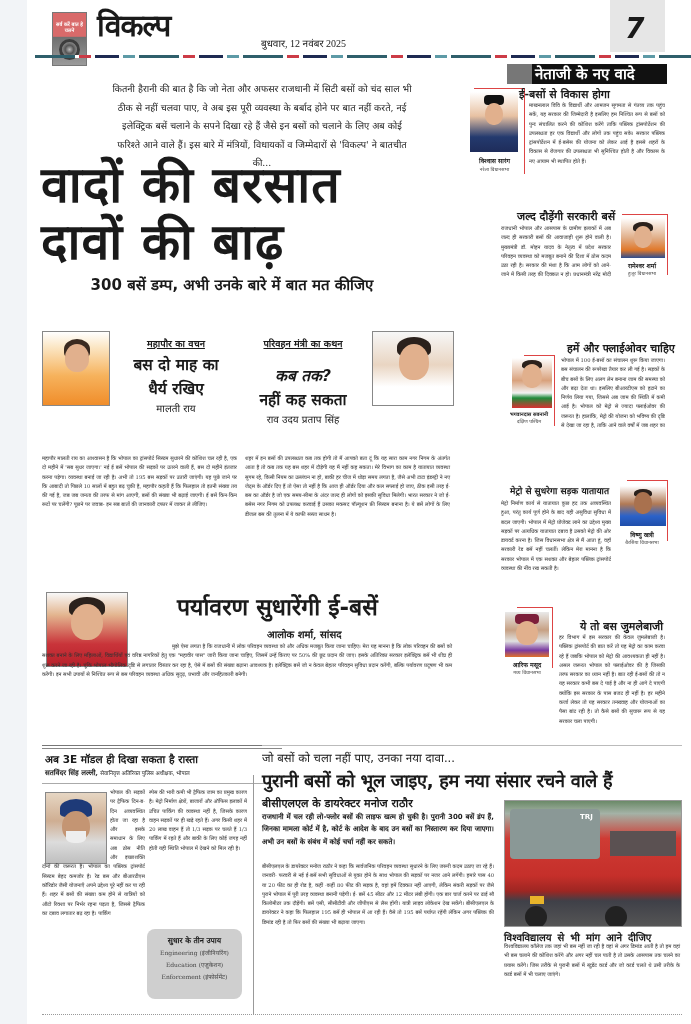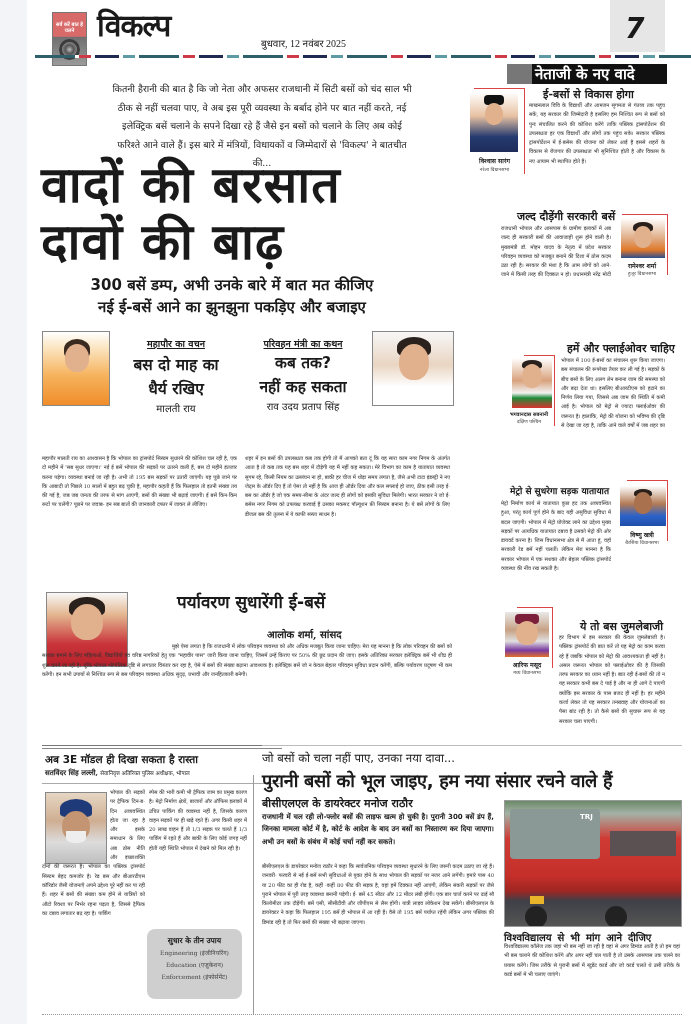--- a/index.html
+++ b/index.html
@@ -32,21 +32,21 @@
   
   .sbhead{left:480px;top:64px;width:160px;height:20px;background:#111;}
   .sbhead-grey{left:480px;top:64px;width:25px;height:20px;background:#777;}
   .sbhead-t{left:508px;top:63px;font-size:15px;color:#fff;font-weight:bold;}
   .sbtitle{font-size:11px;font-weight:bold;font-family:"DejaVu Serif",serif;}
   .frame{border-top:1px solid #d44;border-right:1px solid #d44;}
   .pname{font-size:6.2px;font-weight:bold;text-align:center;font-family:"DejaVu Serif",serif;}
   .pdesg{font-size:4.8px;text-align:center;color:#444;}
   
   .ph-alok{left:19px;top:592px;width:80px;height:73px;background:linear-gradient(180deg,#f8f8f8 0,#e3b58f 30%,#c9343a 70%,#b8212b 100%);}
-  .envhead{left:150px;top:590px;font-size:17px;font-weight:bold;}
+  .envhead{left:150px;top:590px;font-size:23px;font-weight:bold;}
   .envsub{left:240px;top:627px;font-size:10px;font-weight:bold;font-family:"DejaVu Serif",serif;}
   .hr{background:#777;height:1px;}
   .dotted{border-top:1px dotted #999;}
   .box3{left:120px;top:929px;width:95px;height:70px;background:#cfcfcf;border-radius:8px;text-align:center;}
   .bus{left:477px;top:800px;width:176px;height:125px;background:linear-gradient(180deg,#6b8a68 0,#a4b2a6 10%,#cf3b34 30%,#c52f2a 60%,#9e2622 72%,#3f4048 80%,#555 100%);border:1px solid #999;overflow:hidden;}
 </style>
 </head>
 <body>
 
 <div class="page">
@@ -61,37 +61,36 @@
   <div class="abs pagenum">7</div>
   <div class="abs rule"></div>
 
   <div class="abs intro">कितनी हैरानी की बात है कि जो नेता और अफसर राजधानी में सिटी बसों को चंद साल भी ठीक से नहीं चलवा पाए, वे अब इस पूरी व्यवस्था के बर्बाद होने पर बात नहीं करते, नई इलेक्ट्रिक बसें चलाने के सपने दिखा रहे हैं जैसे इन बसों को चलाने के लिए अब कोई फरिश्ते आने वाले हैं। इस बारे में मंत्रियों, विधायकों व जिम्मेदारों से 'विकल्प' ने बातचीत की...</div>
   <div class="abs head1">
     <div>वादों की बरसात</div>
     <div>दावों की बाढ़</div>
   </div>
   <div class="abs sub1">
     <div>300 बसें डम्प, अभी उनके बारे में बात मत कीजिए</div>
-    <div>नई ई-बसें आने का झुनझुना पकड़िए और बजाइए</div>
   </div>
 
   <div class="abs photo ph-woman">
     <div class="hair" style="left:21px;top:7px;width:26px;height:20px;background:#3a2a20;"></div>
     <div class="face" style="left:22px;top:12px;width:24px;height:28px;"></div>
   </div>
   <div class="abs" style="left:88px;top:337px;width:122px;">
     <div class="qlbl">महापौर का वचन</div>
     <div class="qbig" style="margin-top:3px;">बस दो माह का</div>
     <div class="qbig">धैर्य रखिए</div>
     <div class="qname">मालती राय</div>
   </div>
 
   <div class="abs" style="left:215px;top:337px;width:122px;">
     <div class="qlbl">परिवहन मंत्री का कथन</div>
-    <div class="qbig" style="margin-top:1px;">कब तक?</div>
+    <div class="qbig" style="margin-top:14px;font-style:italic;">कब तक?</div>
     <div class="qbig">नहीं कह सकता</div>
     <div class="qname">राव उदय प्रताप सिंह</div>
   </div>
   <div class="abs photo ph-man1">
     <div class="hair" style="left:24px;top:5px;width:34px;height:20px;"></div>
     <div class="face" style="left:26px;top:12px;width:30px;height:36px;"></div>
   </div>
 
   <div class="abs tiny" style="left:15px;top:454px;width:195px;">महापौर मालती राय का आश्वासन है कि भोपाल का ट्रांसपोर्ट सिस्टम सुधारने की कोशिश चल रही है, एक दो महीने में 'सब सुधर जाएगा।' नई ई बसें भोपाल की सड़कों पर उतरने वाली हैं, बस दो महीने इंतजार करना पड़ेगा। व्यवस्था बनाई जा रही है। अभी तो 195 बस सड़कों पर उतारी जाएंगी। यह पूछे जाने पर कि आबादी तो पिछले 10 सालों में बहुत बढ़ चुकी है, महापौर कहती हैं कि फिलहाल तो इतनी संख्या तय की गई है, जब जब जनता की तरफ से मांग आएगी, बसों की संख्या भी बढ़ाई जाएगी। ई बसें किन-किन रूटों पर चलेंगी? पूछने पर जवाब- इन सब बातों की जानकारी दफ्तर में जाकर ले लीजिए।</div>
   <div class="abs tiny" style="left:218px;top:454px;width:205px;">शहर में इन बसों की उपलब्धता कब तक होगी तो मैं आपको बता दूं कि यह सारा काम नगर निगम के अंतर्गत आता है तो कब तक यह बस शहर में दौड़ेगी यह मैं नहीं कह सकता। मेरे विभाग का काम है यातायात व्यवस्था सुगम रहे, किसी नियम का उल्लंघन ना हो, बाकी हर चीज में थोड़ा समय लगता है, जैसे अभी टाटा इंडस्ट्री ने नए जेट्स के ऑर्डर दिए हैं तो ऐसा तो नहीं है कि आज ही ऑर्डर दिया और कल सप्लाई हो जाए, ठीक इसी तरह ई-बस का ऑर्डर है जो एक समय-सीमा के अंदर जल्द ही लोगों को इसकी सुविधा मिलेगी। भारत सरकार ने जो ई-बसेस नगर निगम को उपलब्ध करवाई हैं उसका मकसद पॉल्यूशन फ्री सिस्टम बनाना है। ये बसें लोगों के लिए डीजल बस की तुलना में ये काफी सस्ता साधन है।</div>
@@ -110,21 +109,21 @@
   <div class="abs sbhead-grey"></div>
   <div class="abs sbhead-t">नेताजी के नए वादे</div>
 
   <div class="abs frame" style="left:447px;top:88px;width:50px;height:85px;"></div>
   <div class="abs photo" style="left:443px;top:92px;width:48px;height:60px;background:linear-gradient(180deg,#fff 0,#e8c2a3 40%,#243a6e 75%,#1e2c5a 100%);border:none;">
     <div class="hair" style="left:14px;top:3px;width:20px;height:10px;background:#111;border-radius:4px;"></div>
     <div class="face" style="left:15px;top:11px;width:18px;height:22px;"></div>
   </div>
   <div class="abs pname" style="left:440px;top:156px;width:55px;">विश्वास सारंग</div>
   <div class="abs pdesg" style="left:440px;top:166px;width:55px;">नरेला विधानसभा</div>
-  <div class="abs sbtitle" style="left:516px;top:86px;">ई-बसों से विकास होगा</div>
+  <div class="abs sbtitle" style="left:492px;top:86px;">ई-बसों से विकास होगा</div>
   <div class="abs tiny" style="left:502px;top:101px;width:136px;height:70px;overflow:hidden;">माखनलाल विवि के विद्यार्थी और आमजन सुगमता से गंतव्य तक पहुंच सकें, यह सरकार की जिम्मेदारी है इसलिए हम निश्चित रूप से बसों को पुनः संचालित करने की कोशिश करेंगे ताकि पब्लिक ट्रांसपोर्टेशन की उपलब्धता हर एक विद्यार्थी और लोगों तक पहुंच सके। सरकार पब्लिक ट्रांसपोर्टेशन में ई-बसेस की योजना को लेकर आई है इससे शहरों के विकास से रोजगार की उपलब्धता भी सुनिश्चित होती है और विकास के नए आयाम भी स्थापित होते हैं।</div>
 
   <div class="abs sbtitle" style="left:490px;top:208px;">जल्द दौड़ेंगी सरकारी बसें</div>
   <div class="abs tiny" style="left:474px;top:224px;width:110px;height:55px;overflow:hidden;">राजधानी भोपाल और आसपास के ग्रामीण इलाकों में अब जल्द ही सरकारी बसों की आवाजाही शुरू होने वाली है। मुख्यमंत्री डॉ. मोहन यादव के नेतृत्व में प्रदेश सरकार परिवहन व्यवस्था को मजबूत बनाने की दिशा में ठोस कदम उठा रही है। सरकार की मंशा है कि आम लोगों को आने-जाने में किसी तरह की दिक्कत न हो। प्रधानमंत्री नरेंद्र मोदी के मार्गदर्शन में प्रदेश को हाल ही में 300 नई ई-बसें मिली हैं, जिनमें से कई बसें भोपाल और उसके 20 से 40 किलोमीटर के ग्रामीण इलाकों में चलाई जाएंगी।</div>
   <div class="abs frame" style="left:595px;top:214px;width:45px;height:60px;"></div>
   <div class="abs photo" style="left:594px;top:218px;width:44px;height:40px;background:linear-gradient(180deg,#fff 0,#e0ae88 50%,#e0782a 80%,#2e4c8e 100%);border:none;">
     <div class="hair" style="left:12px;top:4px;width:20px;height:10px;"></div>
     <div class="face" style="left:13px;top:8px;width:18px;height:22px;"></div>
   </div>
   <div class="abs pname" style="left:590px;top:261px;width:50px;">रामेश्वर शर्मा</div>

